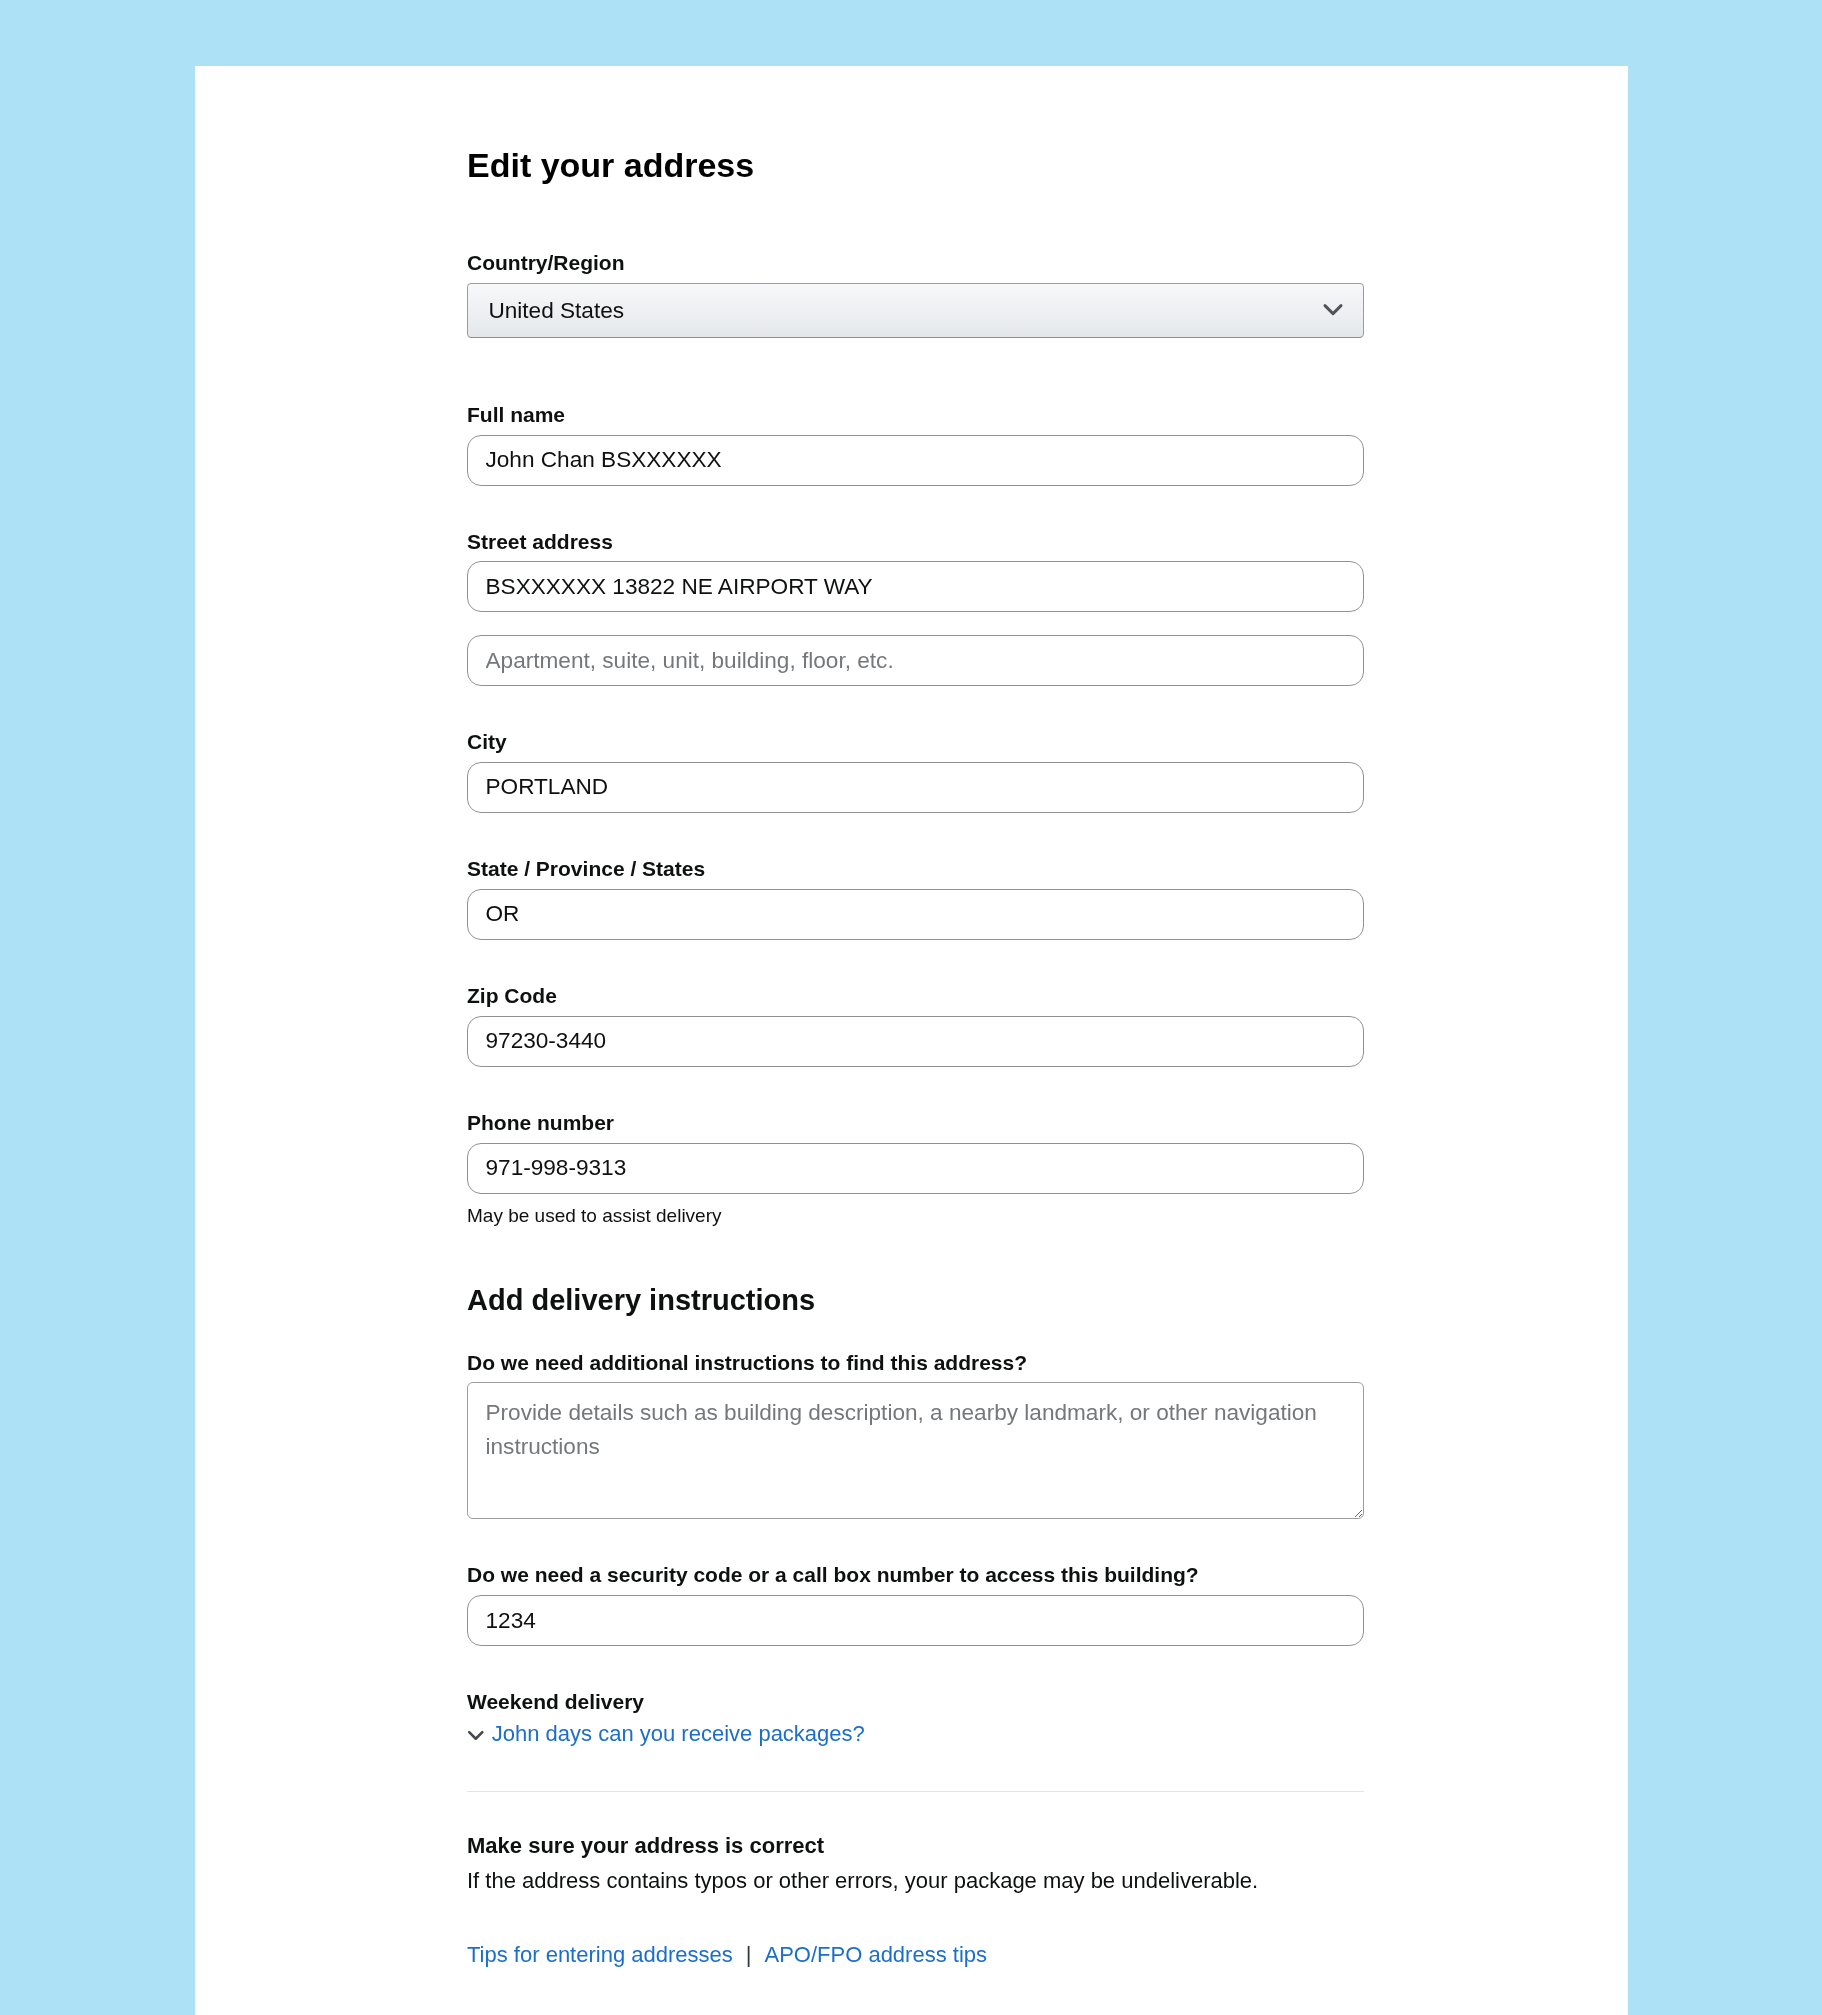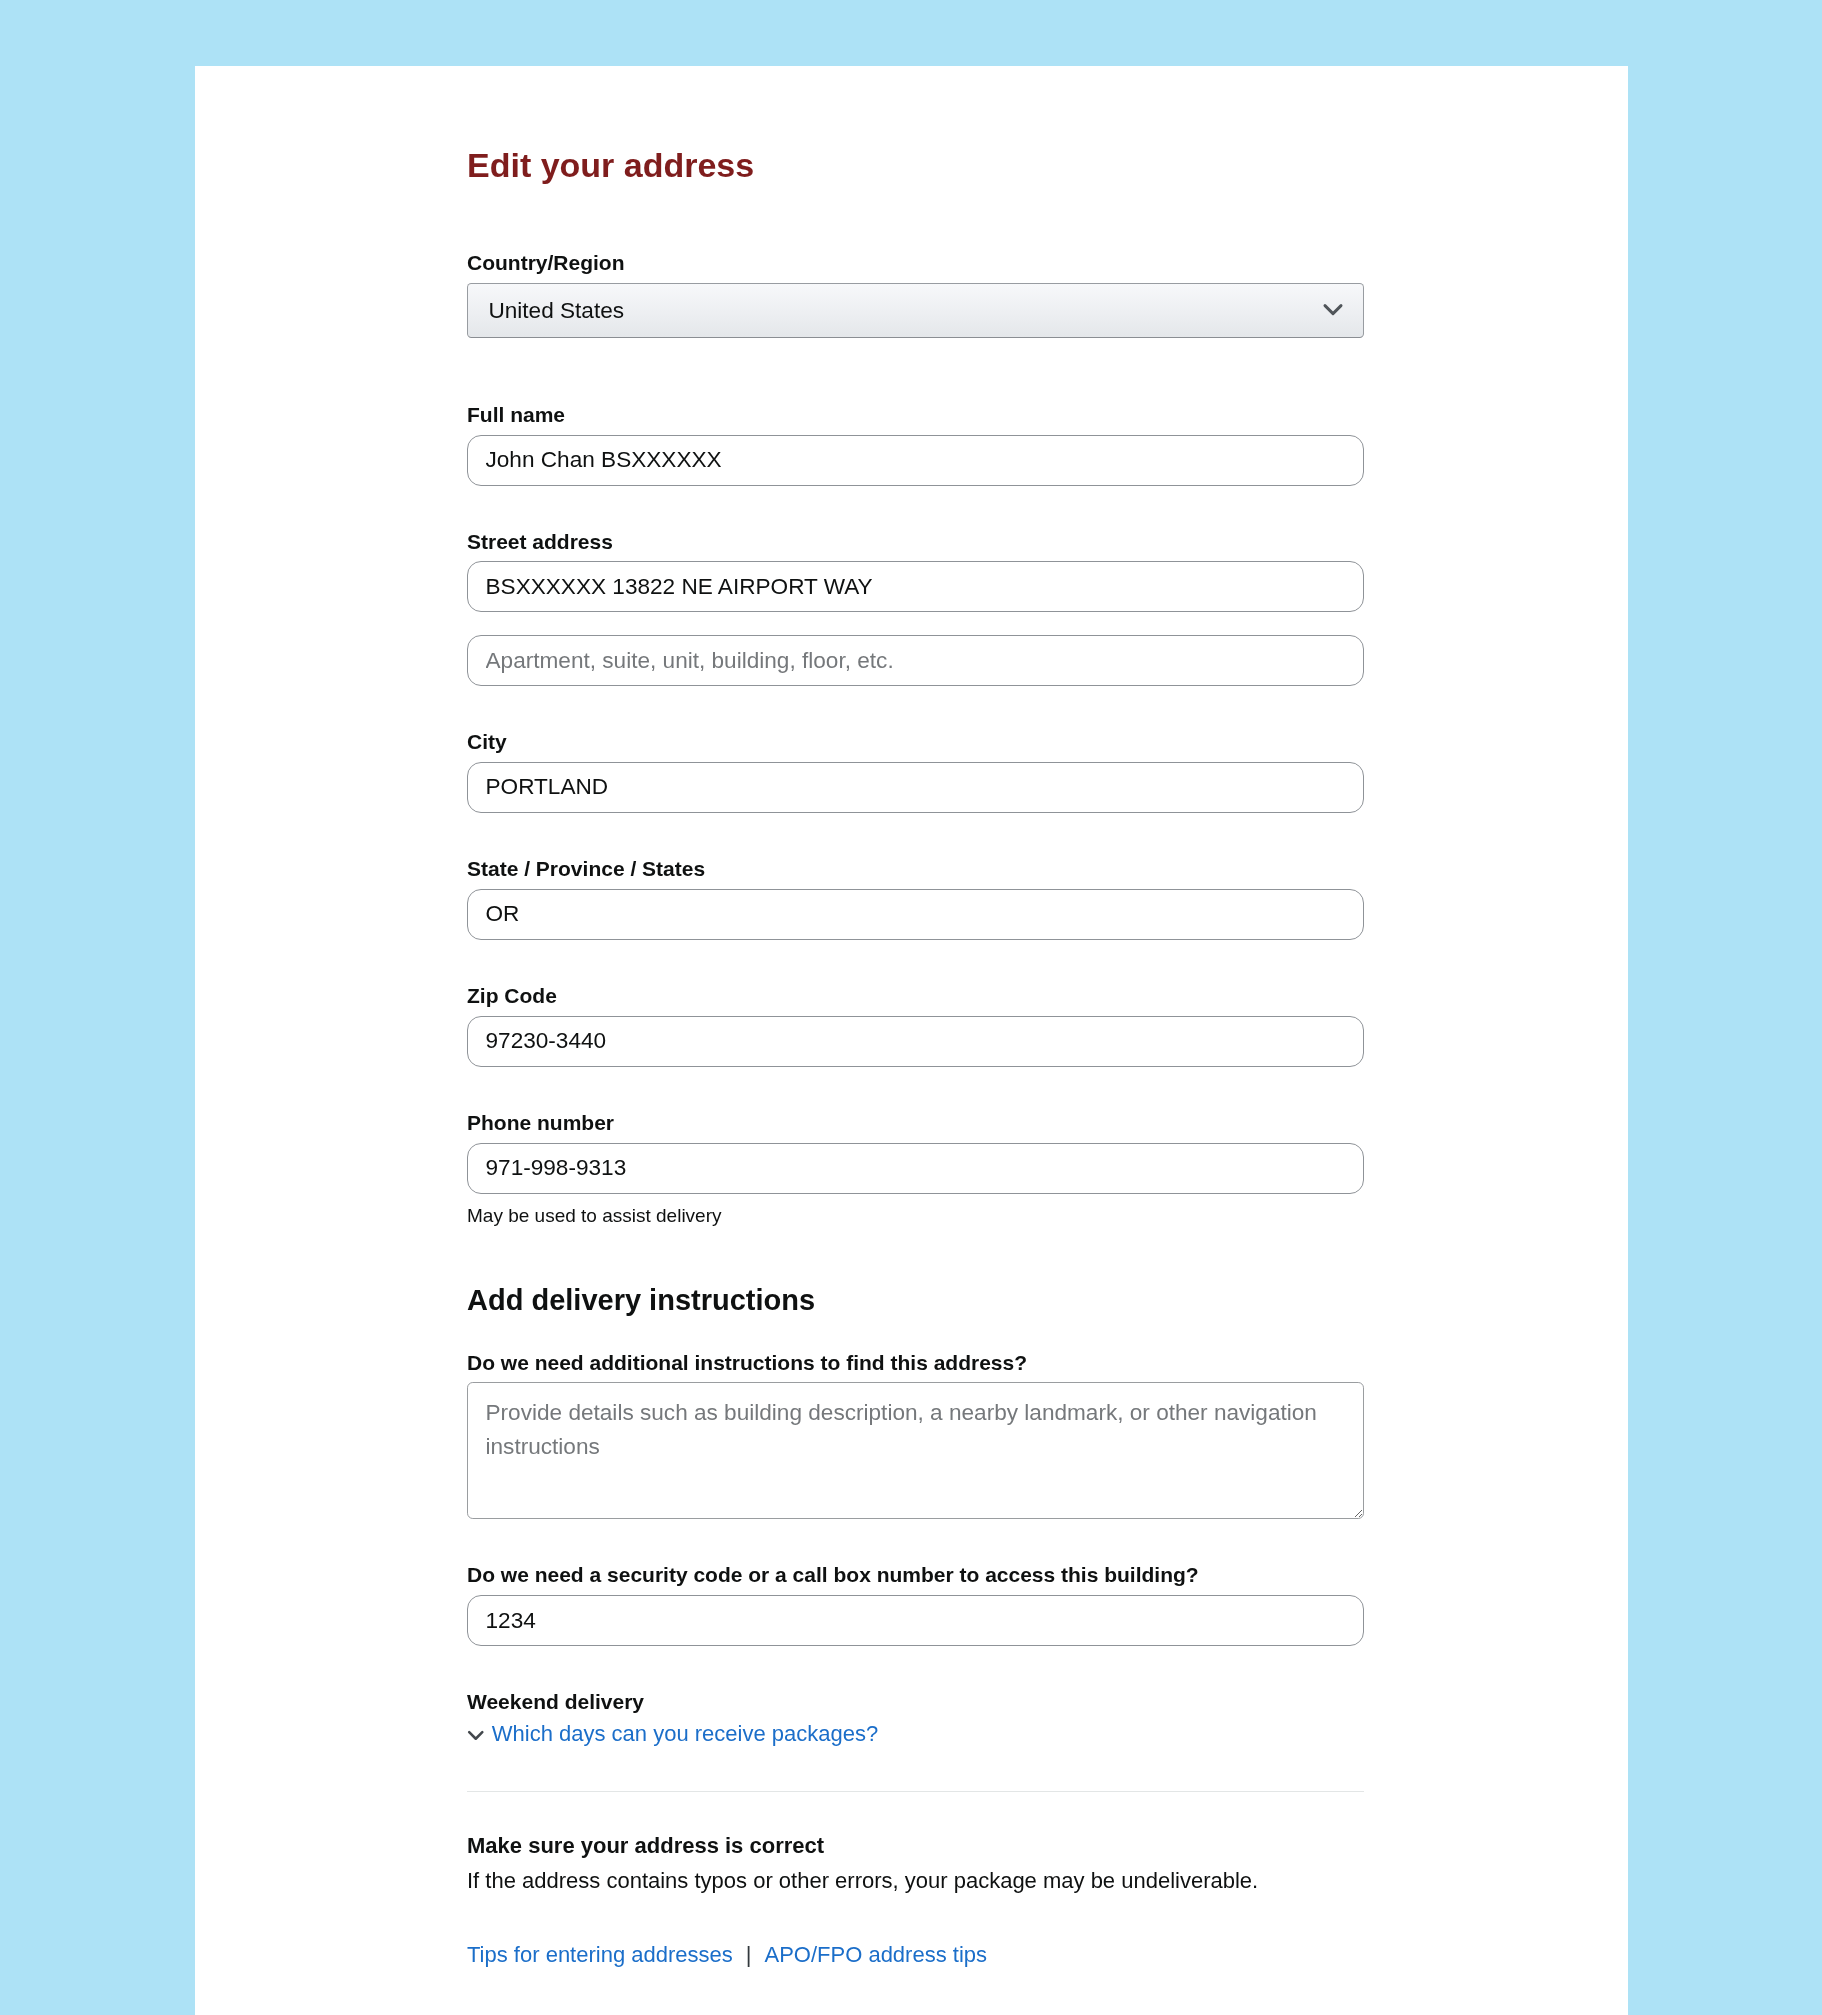--- a/index.html
+++ b/index.html
@@ -14,21 +14,21 @@
     width: 1433px;
     margin: 66px auto 60px auto;
     background: #ffffff;
     padding: 79px 264px 58px 272px;
   }
   h1.page-title {
     font-size: 34px;
     line-height: 1.2;
     font-weight: 700;
     margin: 0 0 63px 0;
-    color: #7f1d1d;
+    color: #000000;
   }
   .group { margin-bottom: 42px; }
   .group.gap-lg { margin-bottom: 63px; }
   .field-label {
     display: block;
     font-size: 21px;
     font-weight: 700;
     color: #0f1111;
     margin: 0 0 6.6px 0;
     line-height: 1.3;
@@ -211,21 +211,21 @@
     <label class="field-label">Do we need a security code or a call box number to access this building?</label>
     <input class="text-field" type="text" value="1234" style="">
   </div>
 
   <div class="group" style="margin-bottom:0;">
     <label class="field-label weekend-label">Weekend delivery</label>
     <div class="link-row">
       <svg class="chevron-inline" width="17.5" height="11.7" viewBox="0 0 24 16">
         <polyline points="3,3 12,12 21,3" fill="none" stroke="#43484d" stroke-width="3.5" stroke-linecap="round" stroke-linejoin="round"></polyline>
       </svg>
-      <a class="inline-link" href="#">Which days can you receive packages?</a>
+      <a class="inline-link" href="#">John days can you receive packages?</a>
     </div>
   </div>
 
   <hr class="divider">
 
   <p class="warning-title">Make sure your address is correct</p>
   <p class="warning-body">If the address contains typos or other errors, your package may be undeliverable.</p>
 
   <div class="tips-row">
     <a class="inline-link" href="#">Tips for entering addresses</a>

